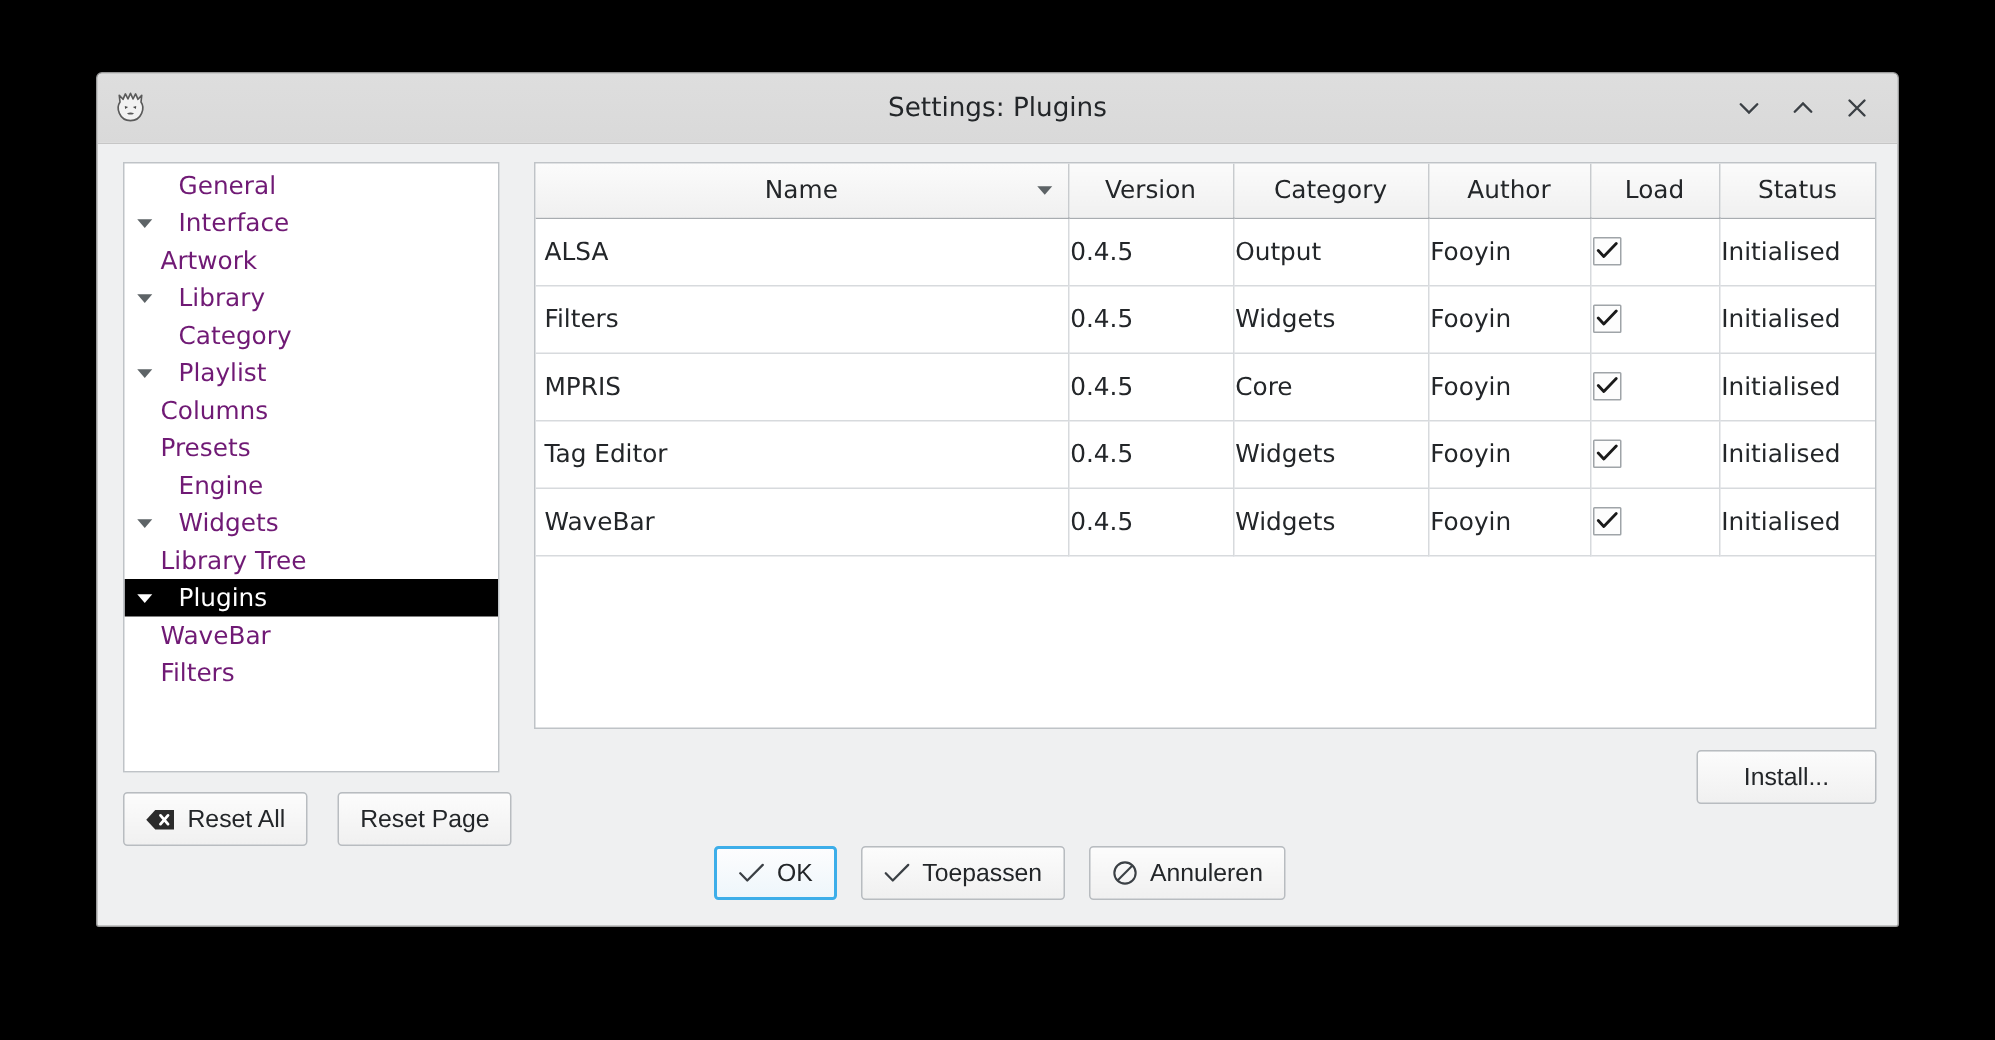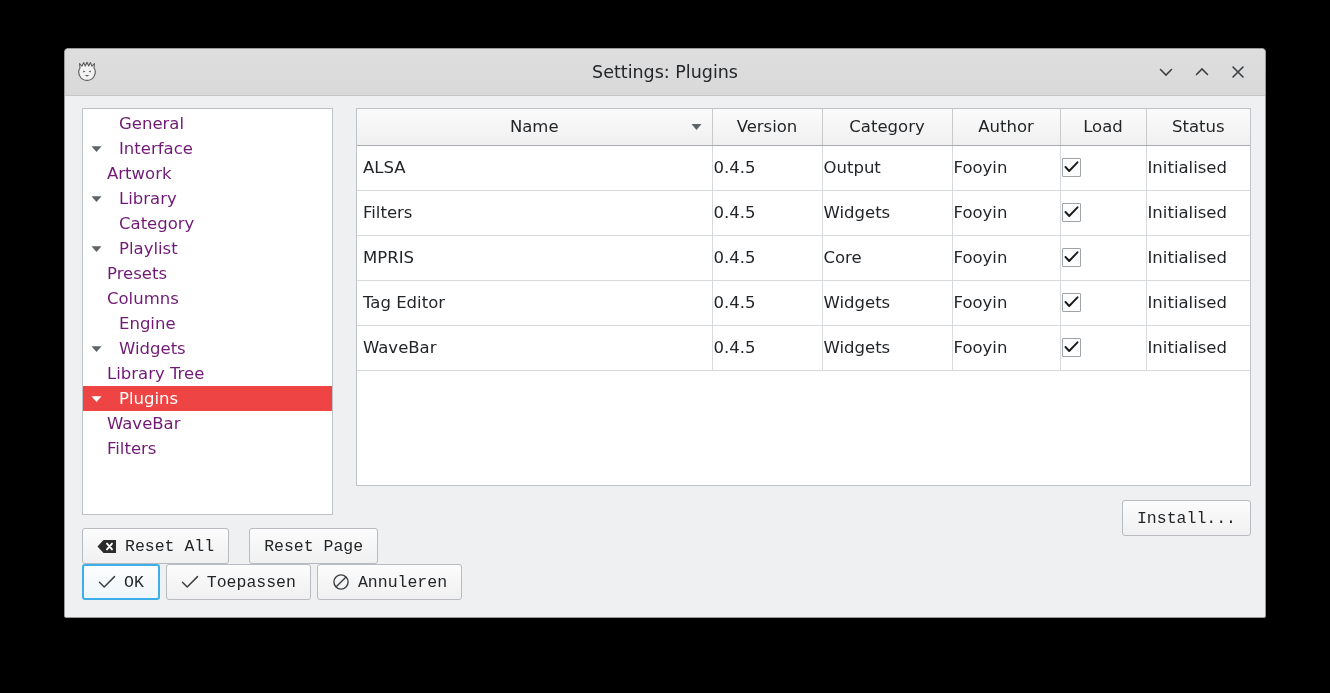--- a/index.html
+++ b/index.html
@@ -92,21 +92,21 @@
   .tree-item {
     height: 25px;
     display: flex;
     align-items: center;
     font-size: 16.5px;
     color: #701a75;
     cursor: default;
     padding-left: 2px;
   }
   .tree-item.selected {
-    background: #ef4444;
+    background: #000000;
     color: #ffffff;
   }
   .tree-arrow {
     width: 22px;
     flex: 0 0 22px;
     display: flex;
     align-items: center;
     justify-content: center;
   }
   .tree-arrow svg { display: block; }
@@ -122,21 +122,21 @@
     padding: 13px 0 0 0;
   }
 
   
   .btn {
     background: linear-gradient(to bottom, #fcfcfc 0%, #f0f0f0 100%);
     border: 1px solid #b8bcc0;
     border-radius: 3px;
     font-size: 16.5px;
     color: #232629;
-    font-family: Liberation Mono, monospace;
+    font-family: Liberation Sans, sans-serif;
     height: 36px;
     padding: 0 14px;
     display: inline-flex;
     align-items: center;
     justify-content: center;
     gap: 8px;
     cursor: default;
     white-space: nowrap;
   }
   .btn.focused {
@@ -214,22 +214,22 @@
     display: flex;
     justify-content: flex-end;
     padding-top: 14px;
   }
   #install-btn { min-width: 120px; }
 
   
   #footer {
     flex: 0 0 auto;
     display: flex;
-    justify-content: flex-start;
-    gap: 6px;
+    justify-content: center;
+    gap: 16px;
     padding: 0 14px 17px 17px;
     margin-top: auto;
   }
 </style>
 </head>
 <body>
 
 <div id="dialog">
 
   <div id="titlebar">
@@ -298,25 +298,25 @@
           <div class="tree-item lvl0">
             <span class="tree-arrow">
               <svg width="11" height="8" viewBox="0 0 11 8">
                 <path d="M0.5 1.2 L10.5 1.2 L5.5 7 Z" fill="#5d6366"></path>
               </svg>
             </span>
             <span class="tree-label">Playlist</span>
           </div>
           <div class="tree-item lvl1">
             <span class="tree-arrow"></span>
+            <span class="tree-label">Columns</span>
+          </div>
+          <div class="tree-item lvl1">
+            <span class="tree-arrow"></span>
             <span class="tree-label">Presets</span>
-          </div>
-          <div class="tree-item lvl1">
-            <span class="tree-arrow"></span>
-            <span class="tree-label">Columns</span>
           </div>
           <div class="tree-item lvl0">
             <span class="tree-arrow"></span>
             <span class="tree-label">Engine</span>
           </div>
           <div class="tree-item lvl0">
             <span class="tree-arrow">
               <svg width="11" height="8" viewBox="0 0 11 8">
                 <path d="M0.5 1.2 L10.5 1.2 L5.5 7 Z" fill="#5d6366"></path>
               </svg>

